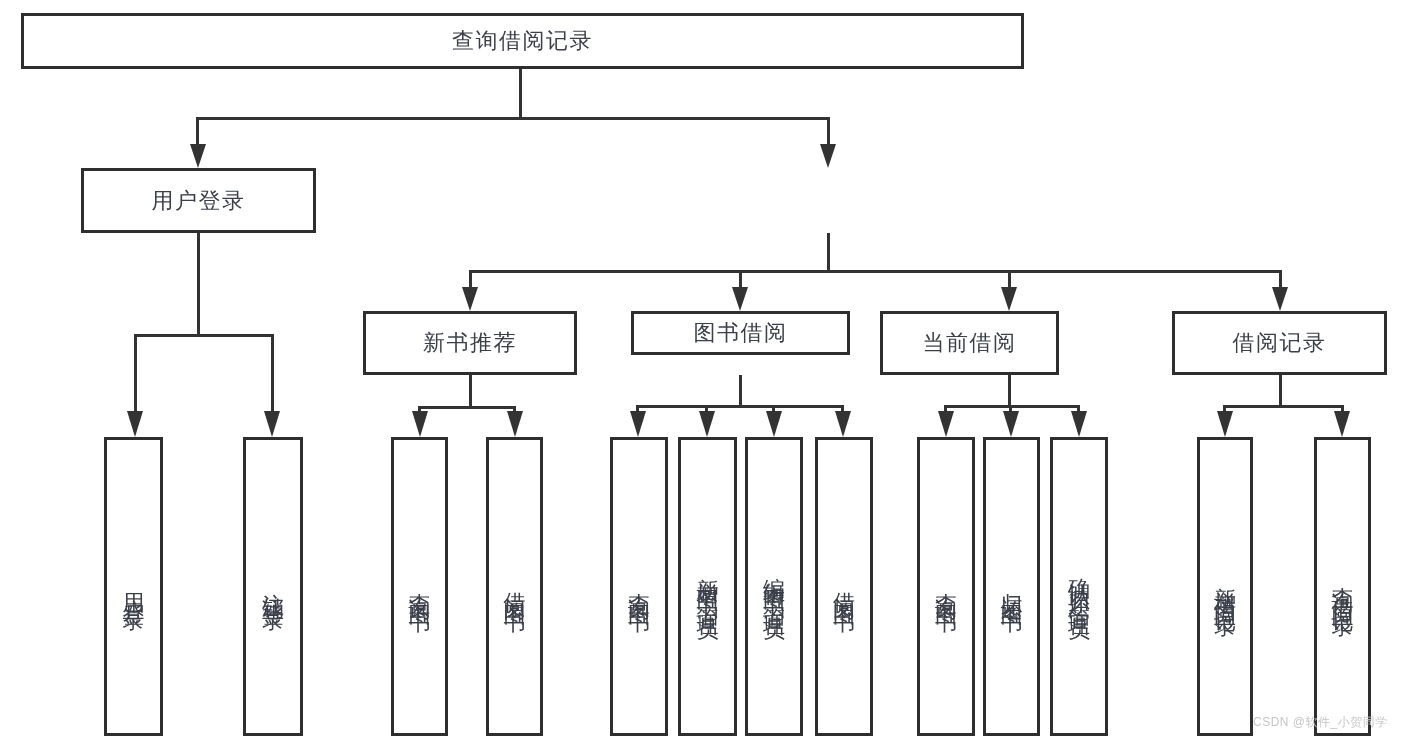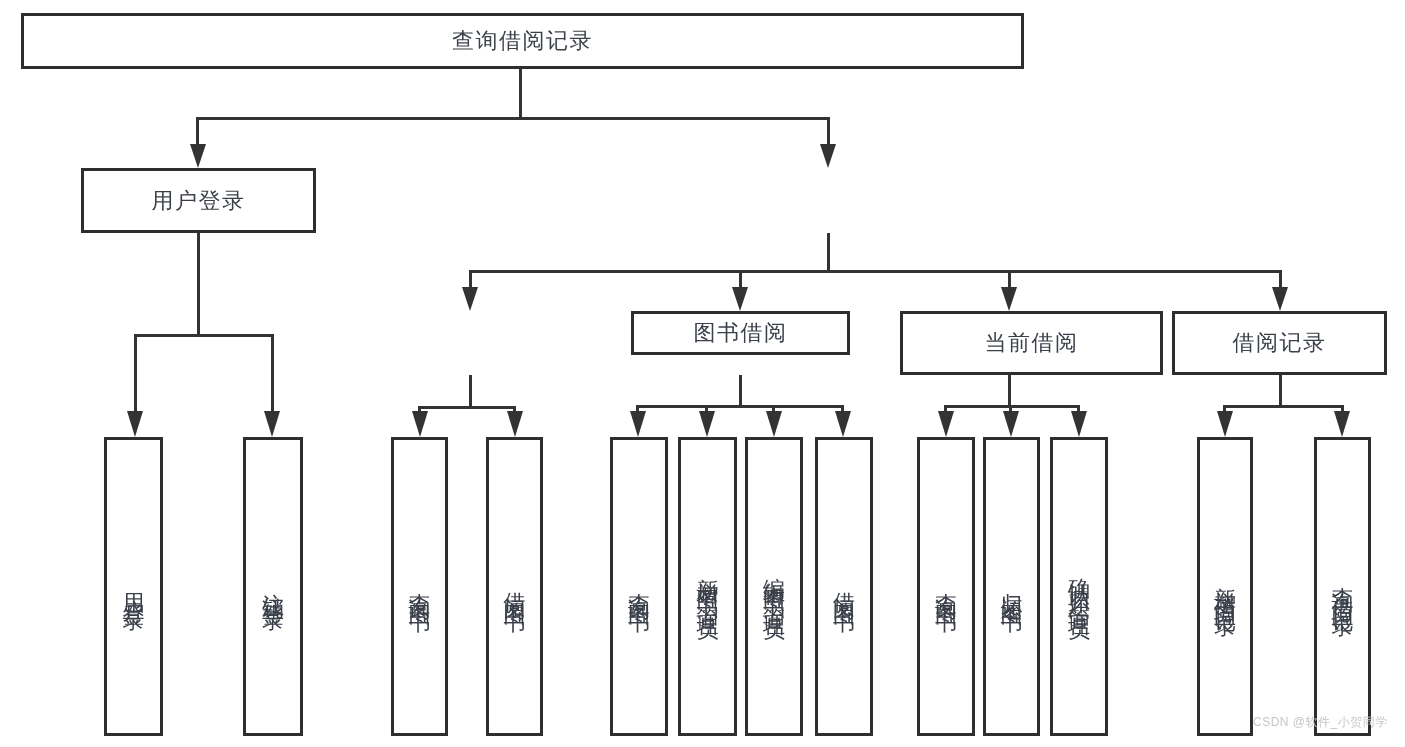--- a/index.html
+++ b/index.html
@@ -40,24 +40,27 @@
 <div class="canvas">
 
   <div class="box" style="left:21px;top:13px;width:1003px;height:56px">
     <span class="lbl">查询借阅记录</span>
   </div>
 
   <div class="box" style="left:81px;top:168px;width:235px;height:65px">
     <span class="lbl">用户登录</span>
   </div>
 
+  <div class="box" style="left:363px;top:311px;width:214px;height:64px">
+    <span class="lbl">新书推荐</span>
+  </div>
   <div class="box" style="left:631px;top:311px;width:219px;height:44px">
     <span class="lbl">图书借阅</span>
   </div>
-  <div class="box" style="left:900px;top:311px;width:263px;height:64px">
+  <div class="box" style="left:880px;top:311px;width:179px;height:64px">
     <span class="lbl">当前借阅</span>
   </div>
   <div class="box" style="left:1172px;top:311px;width:215px;height:64px">
     <span class="lbl">借阅记录</span>
   </div>
 
   <div class="box leaf" style="left:104px;top:437px;width:59px;height:299px">
     <span class="lbl">用户登录</span>
   </div>
   <div class="box leaf" style="left:243px;top:437px;width:60px;height:299px">

